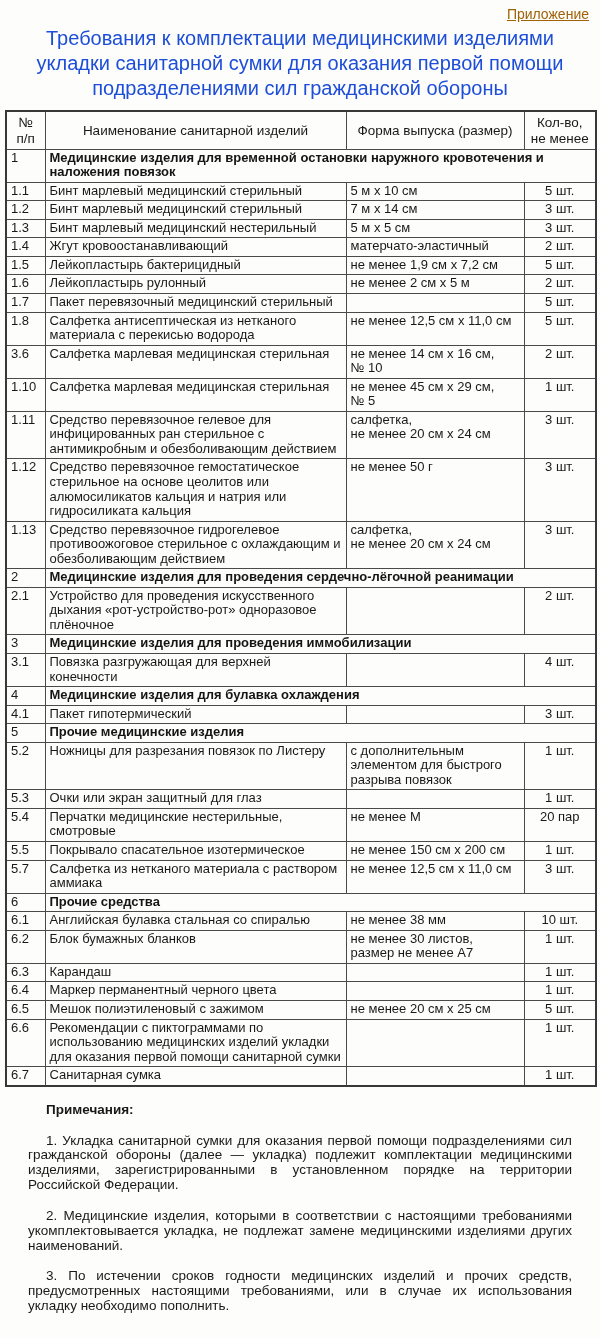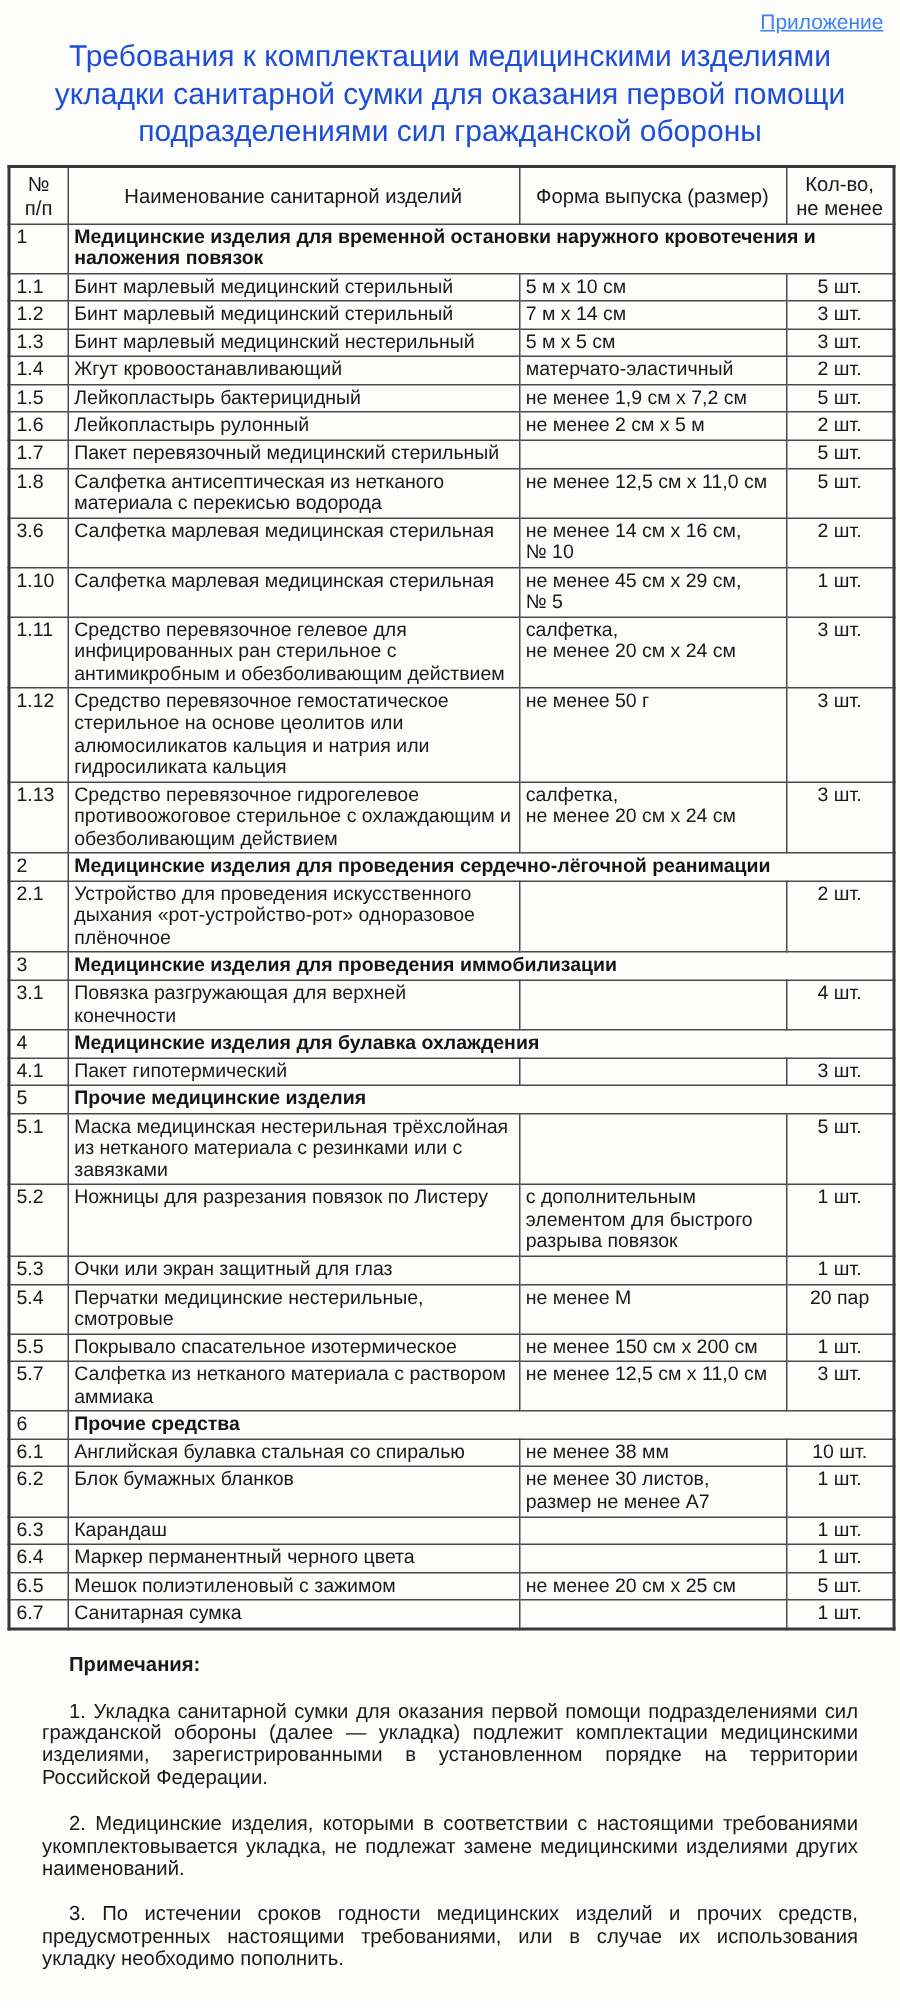--- a/index.html
+++ b/index.html
@@ -16,21 +16,21 @@
     background: #fdfdfc;
   }
   .annotation {
     text-align: right;
     font-size: 14px;
     padding-right: 6px;
     margin-bottom: 4px;
   }
   .annotation span {
     text-decoration: underline;
-    color: #3b82f6;
+    color: #a16207;
   }
   .doc-title {
     font-size: 20px;
     font-weight: normal;
     color: #1d4ed8;
     text-align: center;
     line-height: 1.24;
     margin: 4px 10px 10px 10px;
   }
   table.req {
@@ -227,26 +227,20 @@
           <td class="c-num">4.1</td>
           <td class="c-name">Пакет гипотермический</td>
           <td class="c-form"></td>
           <td class="c-qty">3 шт.</td>
         </tr>
         <tr>
           <td class="c-num">5</td>
           <td class="c-section" colspan="3">Прочие медицинские изделия</td>
         </tr>
         <tr>
-          <td class="c-num">5.1</td>
-          <td class="c-name">Маска медицинская нестерильная трёхслойная из нетканого материала с резинками или с завязками</td>
-          <td class="c-form"></td>
-          <td class="c-qty">5 шт.</td>
-        </tr>
-        <tr>
           <td class="c-num">5.2</td>
           <td class="c-name">Ножницы для разрезания повязок по Листеру</td>
           <td class="c-form">с дополнительным элементом для быстрого разрыва повязок</td>
           <td class="c-qty">1 шт.</td>
         </tr>
         <tr>
           <td class="c-num">5.3</td>
           <td class="c-name">Очки или экран защитный для глаз</td>
           <td class="c-form"></td>
           <td class="c-qty">1 шт.</td>
@@ -295,20 +289,26 @@
           <td class="c-num">6.4</td>
           <td class="c-name">Маркер перманентный черного цвета</td>
           <td class="c-form"></td>
           <td class="c-qty">1 шт.</td>
         </tr>
         <tr>
           <td class="c-num">6.5</td>
           <td class="c-name">Мешок полиэтиленовый с зажимом</td>
           <td class="c-form">не менее 20 см х 25 см</td>
           <td class="c-qty">5 шт.</td>
+        </tr>
+        <tr>
+          <td class="c-num">6.6</td>
+          <td class="c-name">Рекомендации с пиктограммами по использованию медицинских изделий укладки для оказания первой помощи санитарной сумки</td>
+          <td class="c-form"></td>
+          <td class="c-qty">1 шт.</td>
         </tr>
         <tr>
           <td class="c-num">6.7</td>
           <td class="c-name">Санитарная сумка</td>
           <td class="c-form"></td>
           <td class="c-qty">1 шт.</td>
         </tr>
       </tbody>
   </table>
 

